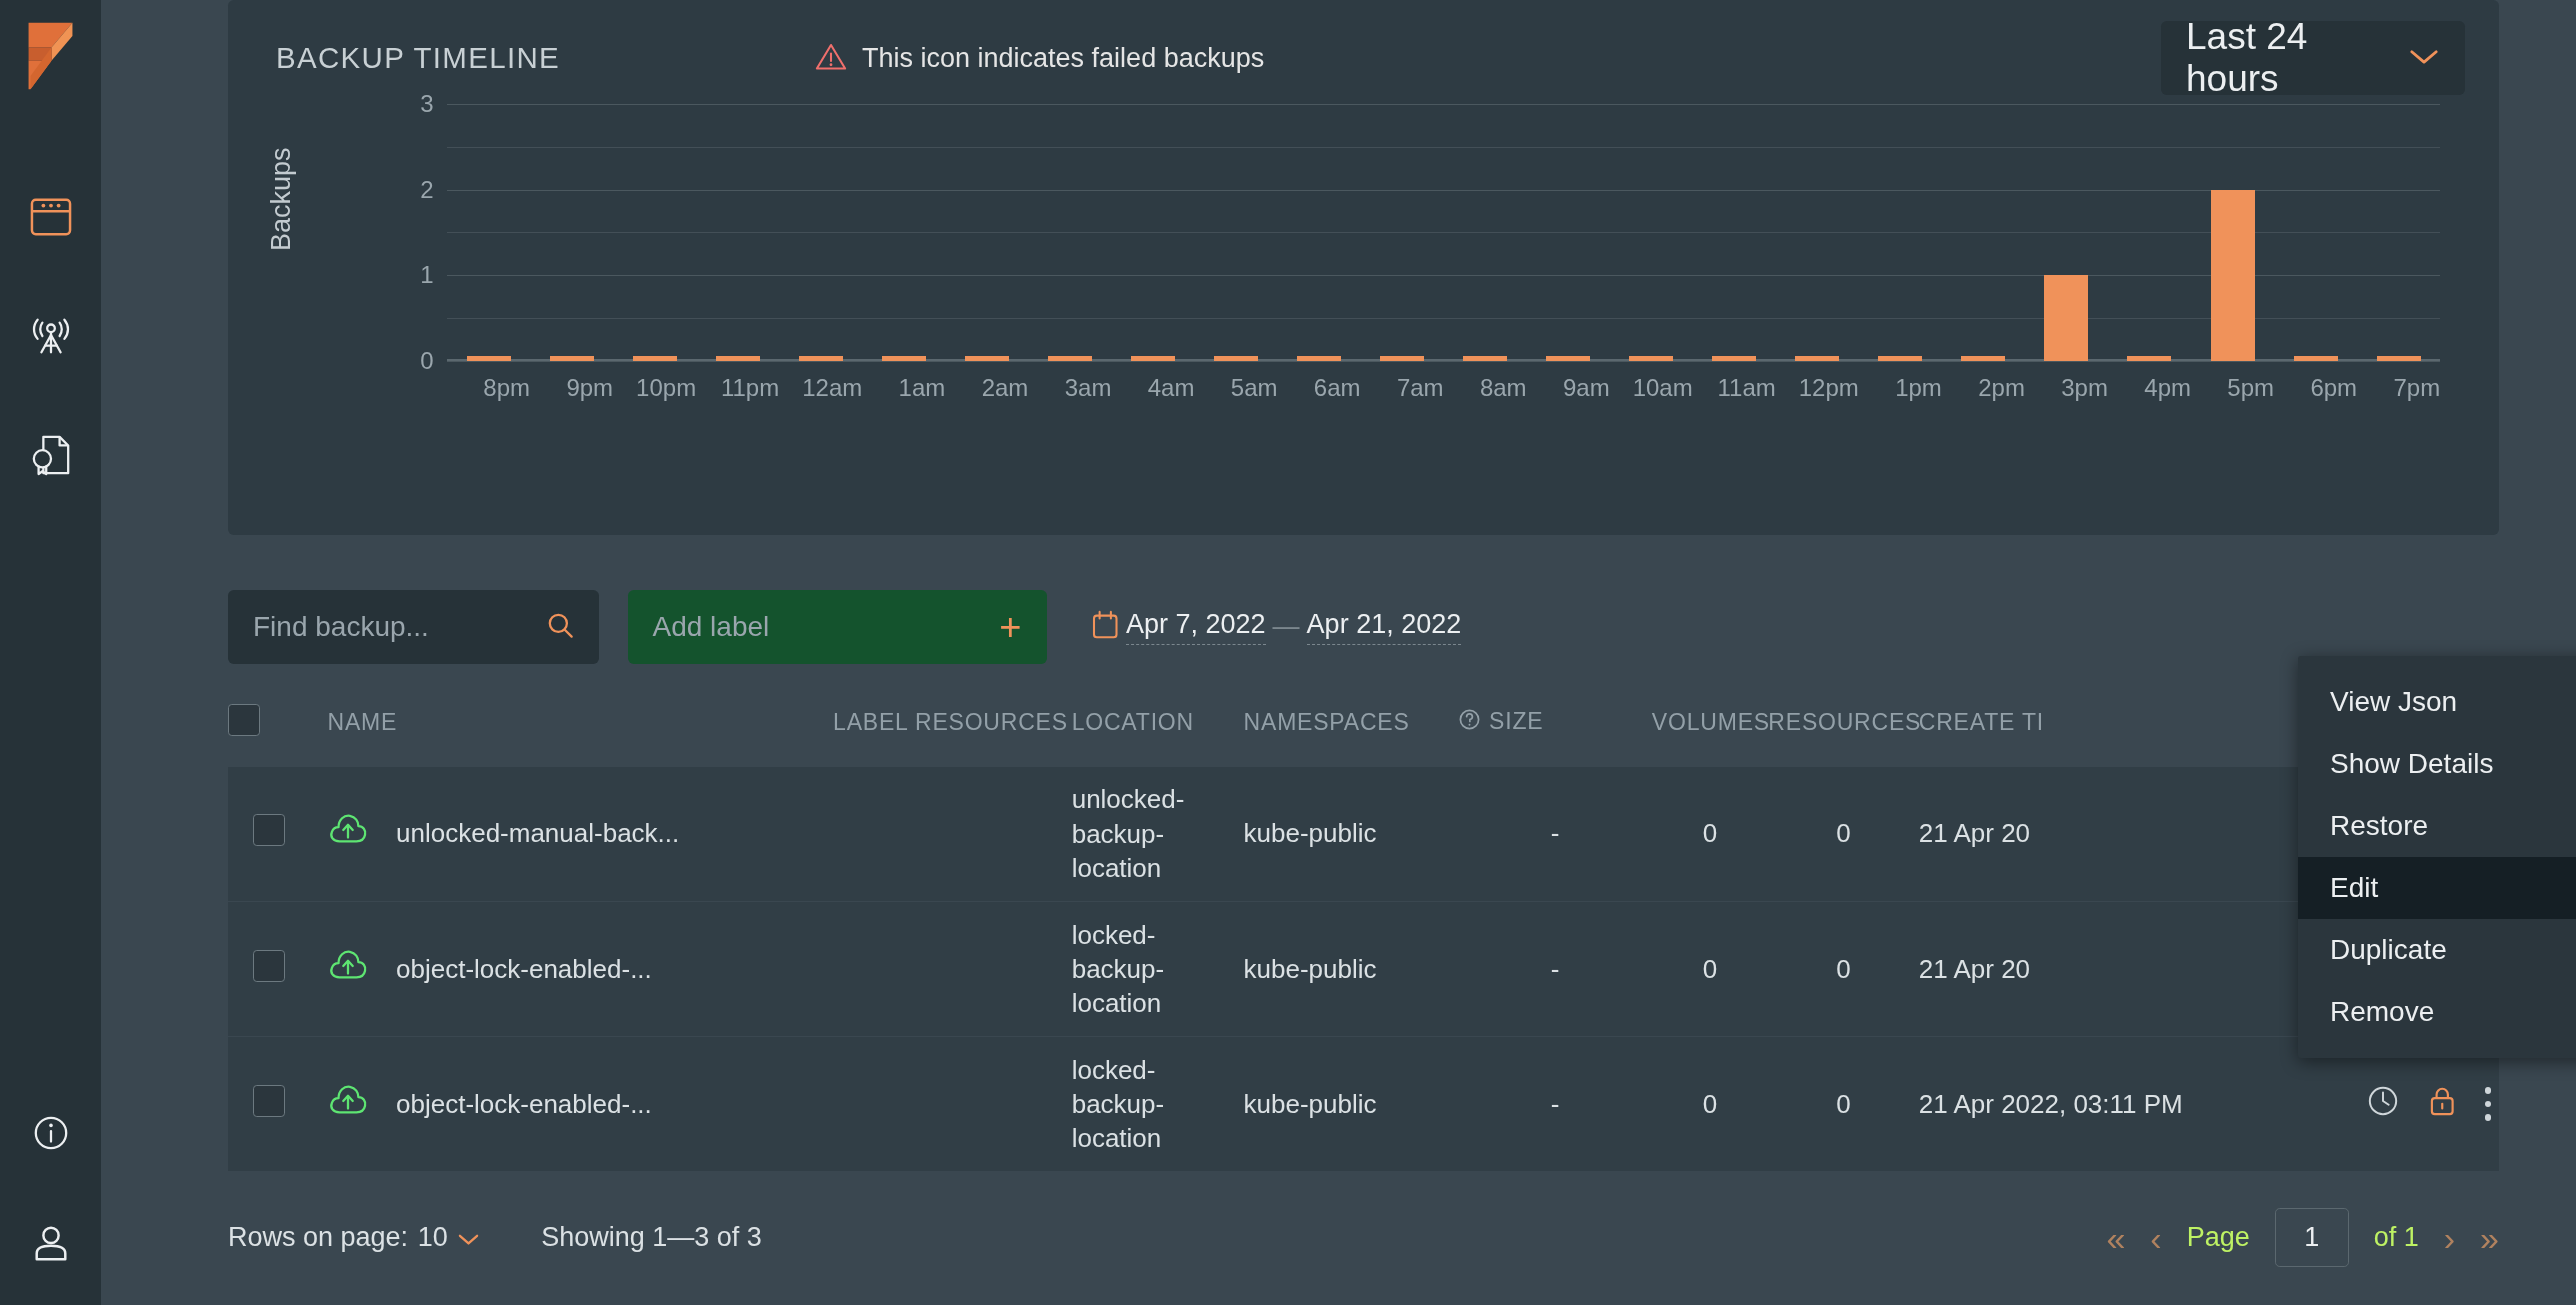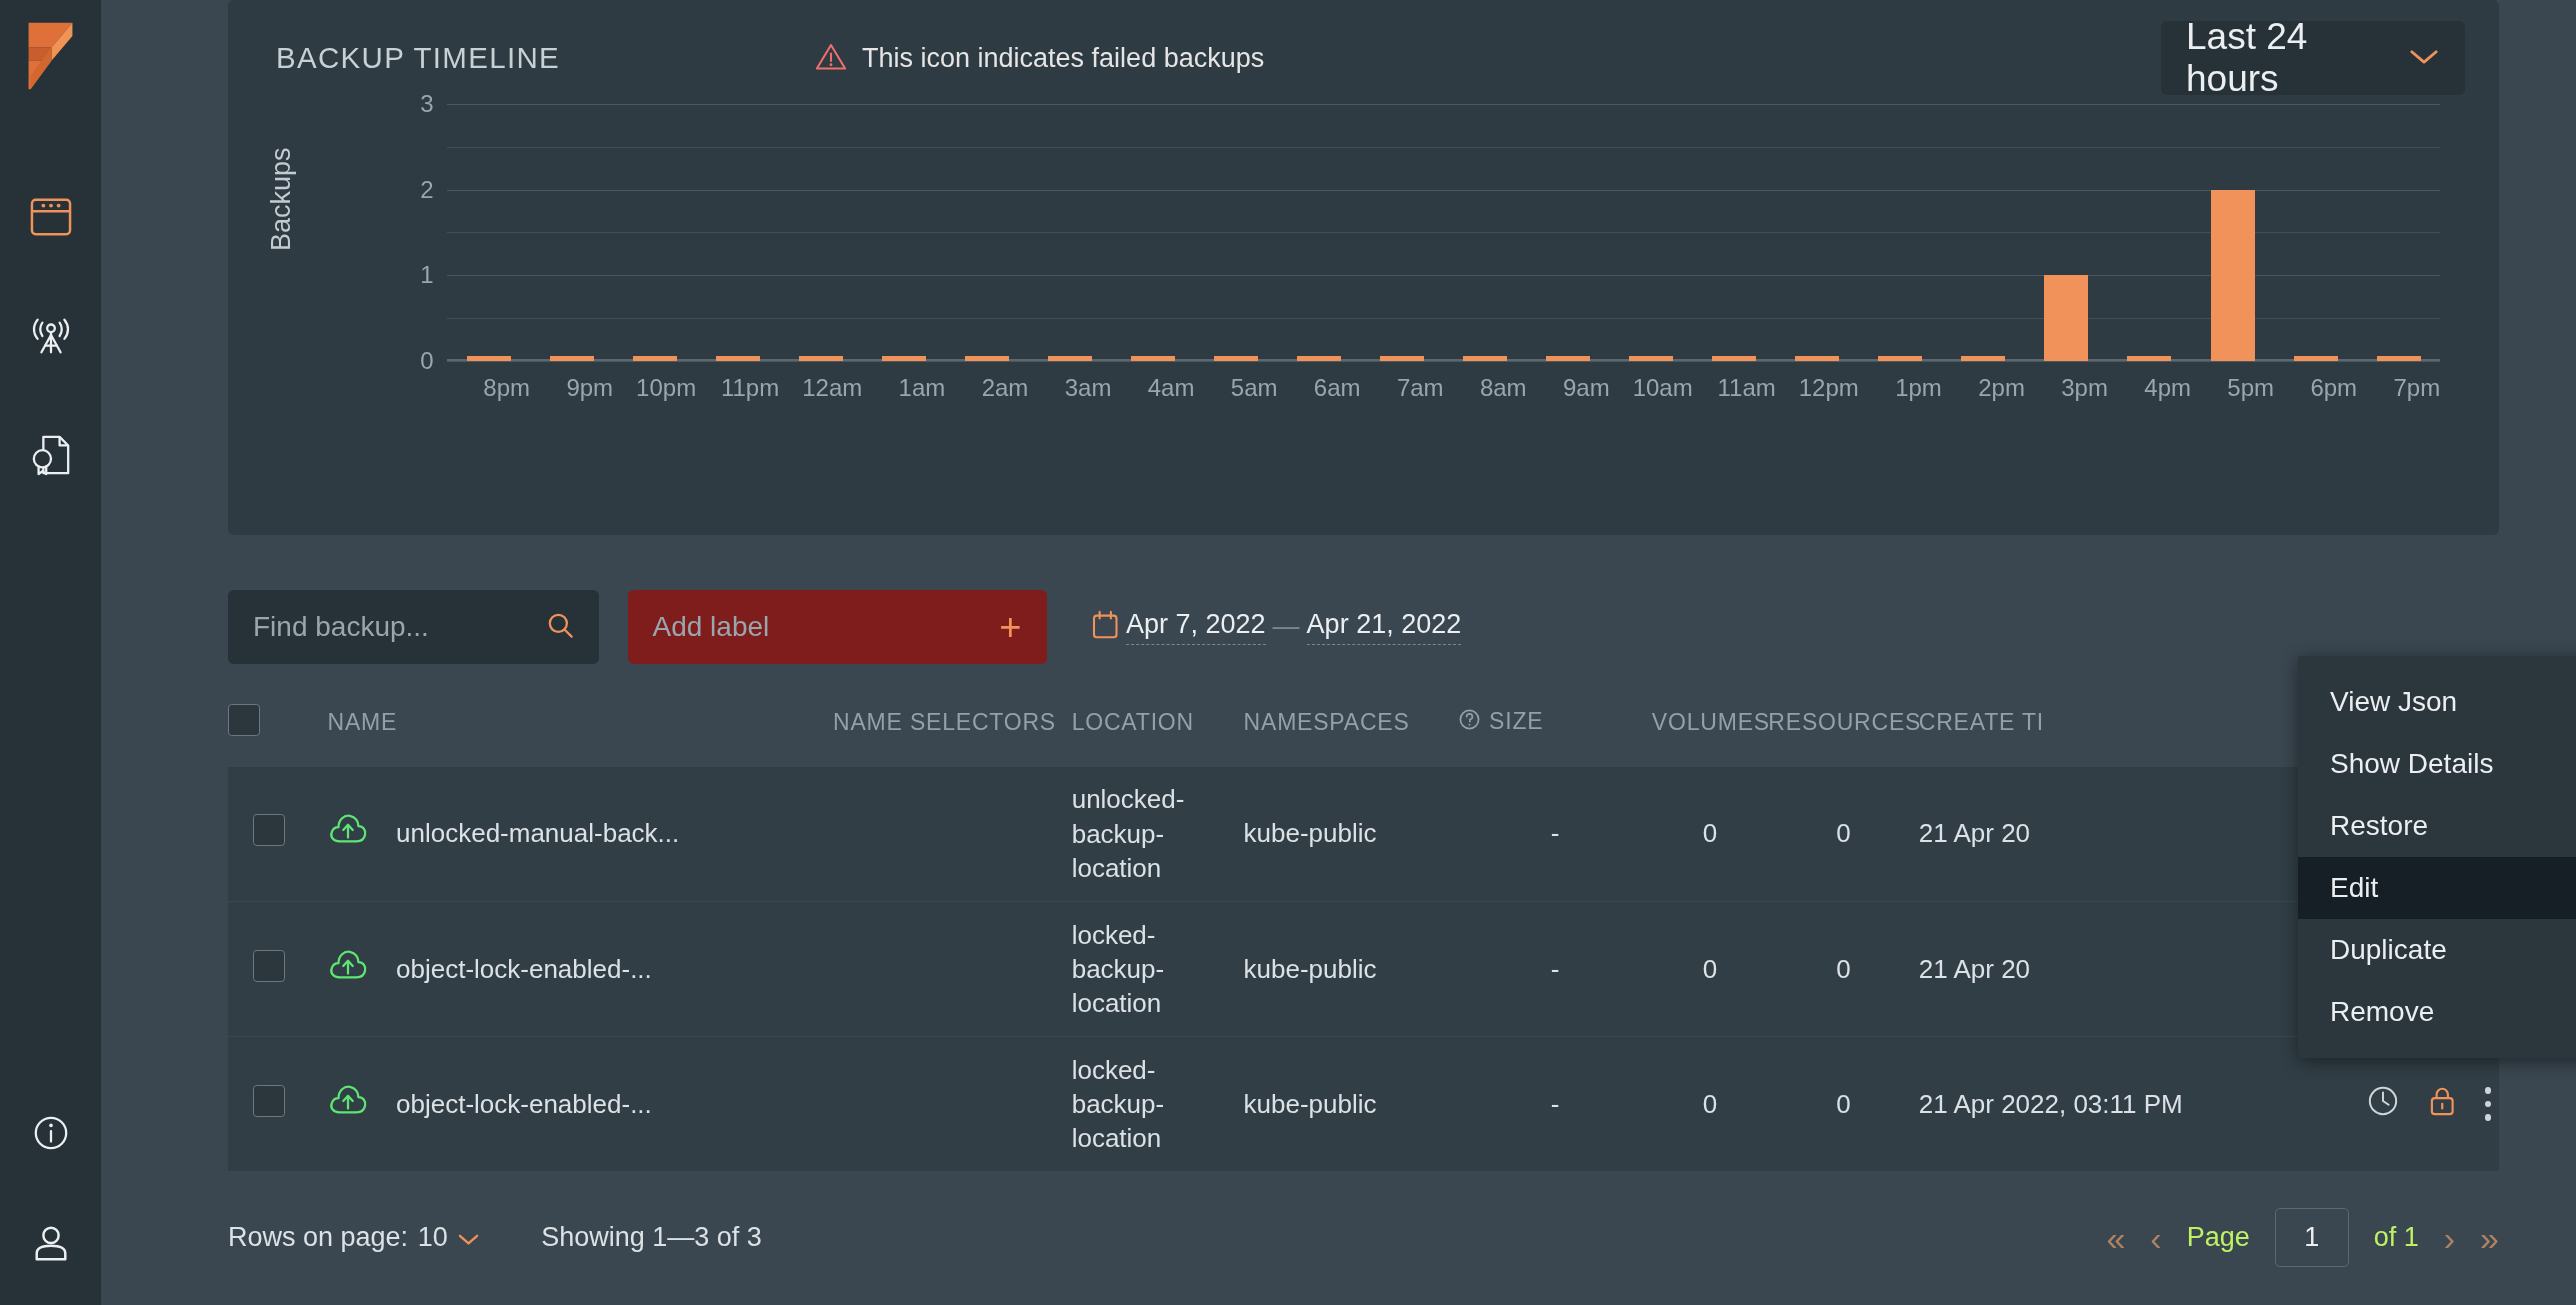--- a/index.html
+++ b/index.html
@@ -122,21 +122,21 @@
   .search-box {
     width: 371px; height: 74px;
     background: #263238; border-radius: 5.7px;
     display: flex; align-items: center;
     padding: 0 25px; cursor: text;
   }
   .search-box .ph { color: #9aa6ad; font-size: 28px; }
   .search-box .ic { margin-left: auto; }
   .label-box {
     width: 419px; height: 74px; margin-left: 28.5px;
-    background: #7f1d1d; border-radius: 5.7px;
+    background: #14532d; border-radius: 5.7px;
     display: flex; align-items: center;
     padding: 0 25px; cursor: text;
   }
   .label-box .ph { color: #9aa6ad; font-size: 28px; }
   .label-box .ic { margin-left: auto; color: #f0925a; font-size: 38px; line-height: 1; }
   .daterange {
     display: flex; align-items: center; gap: 7px;
     margin-left: 44px;
   }
   .date-val {
@@ -469,21 +469,21 @@
         <col class="col-res">
       <col class="col-ct">
         <col class="col-act">
     </colgroup>
     <thead>
       <tr>
         <th>
           <span class="chk"></span>
         </th>
         <th>NAME</th>
-        <th>NAME SELECTORS</th>
+        <th>LABEL RESOURCES</th>
         <th>LOCATION</th>
         <th>NAMESPACES</th>
         <th>
           <span style="display:inline-block;vertical-align:-2.9px;margin-right:7.6px;">
             <svg width="23" height="23" viewBox="0 0 24 24" fill="none" stroke="#93a0a8" stroke-width="1.8">
               <circle cx="12" cy="12" r="9.5"></circle>
               <path d="M9 9 a3 3 0 1 1 3.4 3 v2" stroke-linecap="round"></path>
               <circle cx="12" cy="17.5" r="1" fill="#93a0a8" stroke="none"></circle>
             </svg>
           </span><span>SIZE</span>

